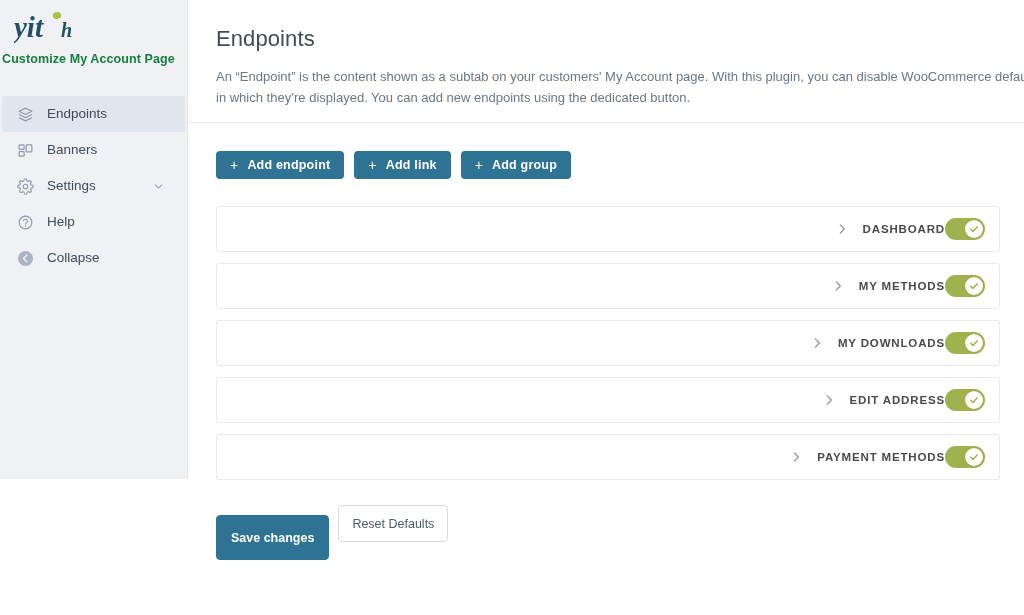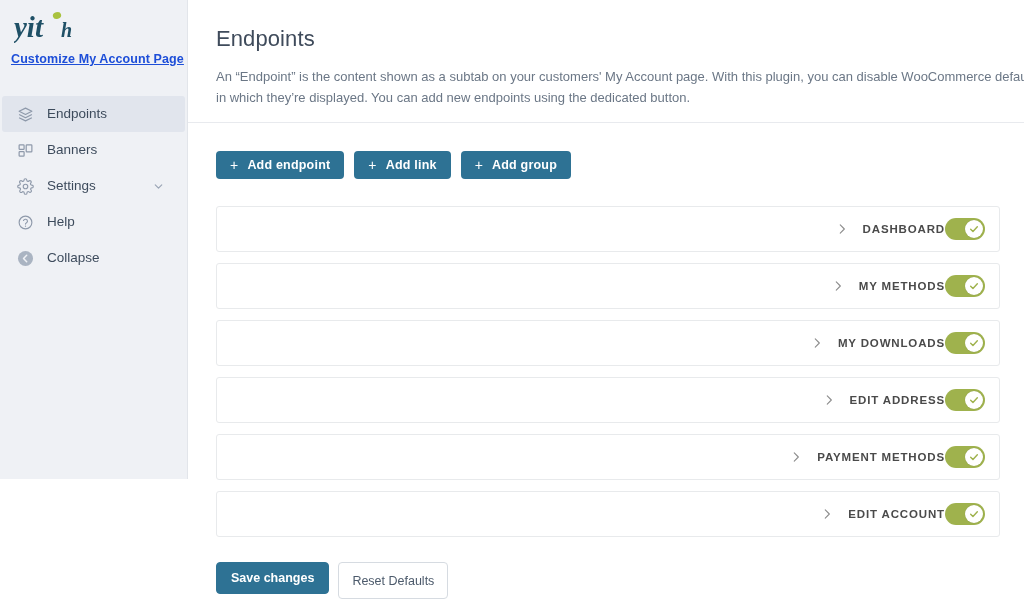--- a/index.html
+++ b/index.html
@@ -22,24 +22,23 @@
     position: relative;
   }
   .logo-wrap {
     padding: 10px 0 0 14px;
     height: 46px;
   }
   .logo-svg { display: block; }
   .sub-title {
     font-size: 12.5px;
     font-weight: bold;
-    color: #1d4ed8;
-    padding: 6px 0 0 11px;
+    color: #15803d;
+    padding: 6px 0 0 2px;
     letter-spacing: 0.1px;
-    text-decoration: underline;
   }
   .nav { margin-top: 30px; }
   .nav-item {
     display: flex;
     align-items: center;
     height: 36px;
     padding-left: 14px;
     color: #3d4b5c;
     font-size: 13.5px;
     cursor: pointer;
@@ -163,28 +162,28 @@
 
   .footer {
     display: flex;
     gap: 9px;
     padding: 14px 0 0 28px;
   }
   .btn-save {
     background: #2e7294;
     color: #fff;
     border: 1px solid #2e7294;
-    height: 32px;
+    height: 45px;
     border-radius: 4px;
     padding: 0 14px;
     font-size: 12.5px;
     font-weight: bold;
     cursor: pointer;
     font-family: "Liberation Sans", sans-serif;
-    display: inline-flex; align-items: center;
+    display: inline-flex; align-items: center; margin-top: 10px;
   }
   .btn-reset {
     background: #ffffff;
     color: #4c5a6b;
     border: 1px solid #d6dbe1;
     height: 37px;
     border-radius: 4px;
     padding: 0 13px;
     font-size: 12.5px;
     cursor: pointer;
@@ -382,37 +381,20 @@
         </div>
         <div class="toggle">
           <span class="knob">
             <svg width="10" height="10" viewBox="0 0 24 24" fill="none" stroke="#9fb24d" stroke-width="3.4" stroke-linecap="round" stroke-linejoin="round">
                 <polyline points="4,12.5 9.5,18 20,6.5"></polyline>
               </svg>
           </span>
         </div>
       </div>
 
-      <div class="row">
-        <div class="row-left">
-          <span class="row-chevron">
-            <svg width="14" height="14" viewBox="0 0 24 24" fill="none" stroke="#8c8c8c" stroke-width="1.9" stroke-linecap="round" stroke-linejoin="round">
-                <polyline points="9,5 16,12 9,19"></polyline>
-              </svg>
-          </span>
-          <span class="row-label">EDIT ACCOUNT</span>
-        </div>
-        <div class="toggle">
-          <span class="knob">
-            <svg width="10" height="10" viewBox="0 0 24 24" fill="none" stroke="#9fb24d" stroke-width="3.4" stroke-linecap="round" stroke-linejoin="round">
-                <polyline points="4,12.5 9.5,18 20,6.5"></polyline>
-              </svg>
-          </span>
-        </div>
-      </div>
 
     </div>
 
     <div class="footer">
       <button class="btn-save">Save changes</button>
       <button class="btn-reset">Reset Defaults</button>
     </div>
 
   </section>
 </div>

